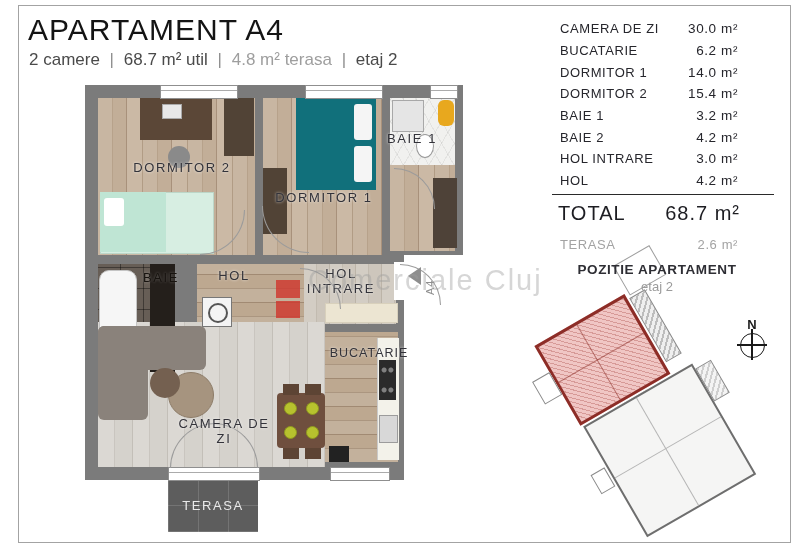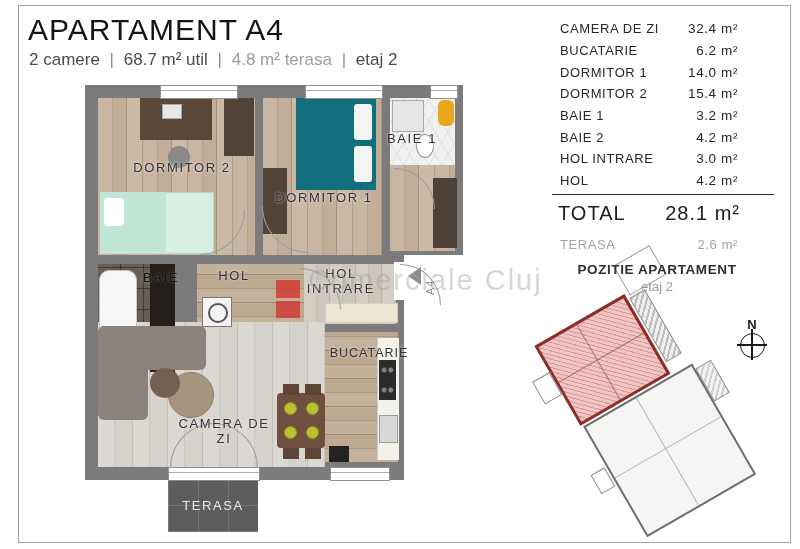--- a/index.html
+++ b/index.html
@@ -194,21 +194,21 @@
   <div class="a4-arrow"></div>
   <div class="a4-text">A4</div>
 
   <div class="wm-logo" style="left:276px;top:280px;width:24px;height:18px;"></div>
   <div class="wm-logo" style="left:276px;top:301px;width:24px;height:17px;"></div>
   <div class="wm-text">Comerciale Cluj</div>
 
   <div class="atable">
     <div class="a-row">
       <span>CAMERA DE ZI</span>
-      <span class="v">32.4 m²</span>
+      <span class="v">30.0 m²</span>
     </div>
     <div class="a-row">
       <span>BUCATARIE</span>
       <span class="v">6.2 m²</span>
     </div>
     <div class="a-row">
       <span>DORMITOR 1</span>
       <span class="v">14.0 m²</span>
     </div>
     <div class="a-row">
@@ -226,21 +226,21 @@
     <div class="a-row">
       <span>HOL INTRARE</span>
       <span class="v">3.0 m²</span>
     </div>
     <div class="a-row">
       <span>HOL</span>
       <span class="v">4.2 m²</span>
     </div>
     <div class="a-total">
       <span>TOTAL</span>
-      <span>28.1 m²</span>
+      <span>68.7 m²</span>
     </div>
     <div class="a-terasa">
       <span>TERASA</span>
       <span>2.6 m²</span>
     </div>
   </div>
 
   <div class="pos-head">
     <div class="pos-title">POZITIE APARTAMENT</div>
     <div class="pos-sub">etaj 2</div>

